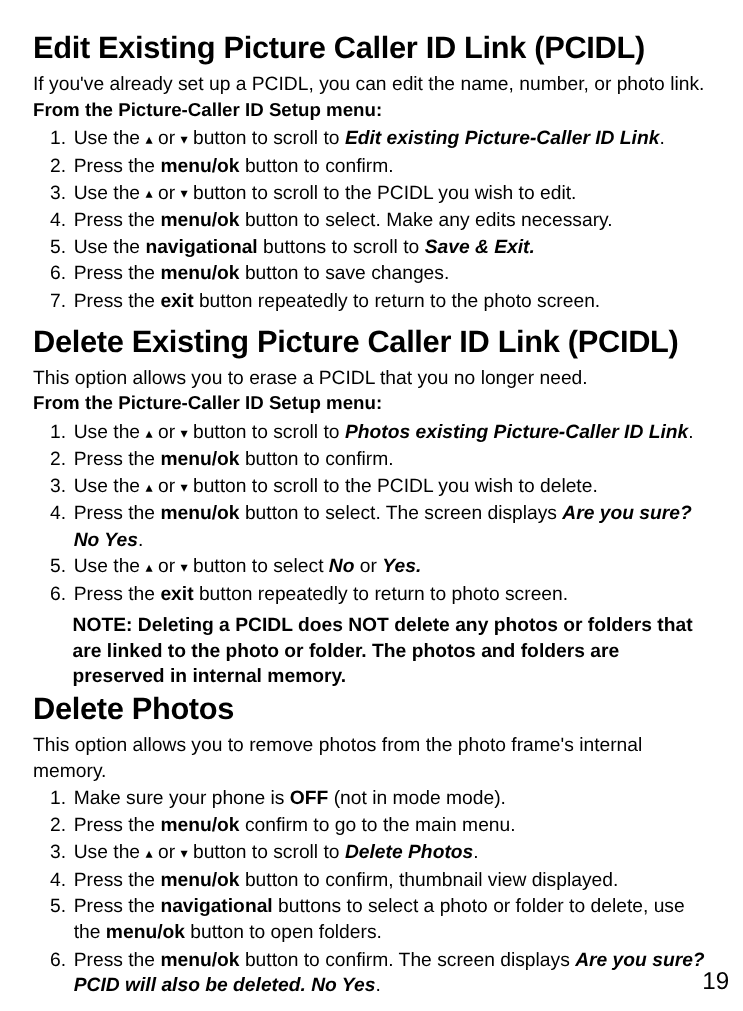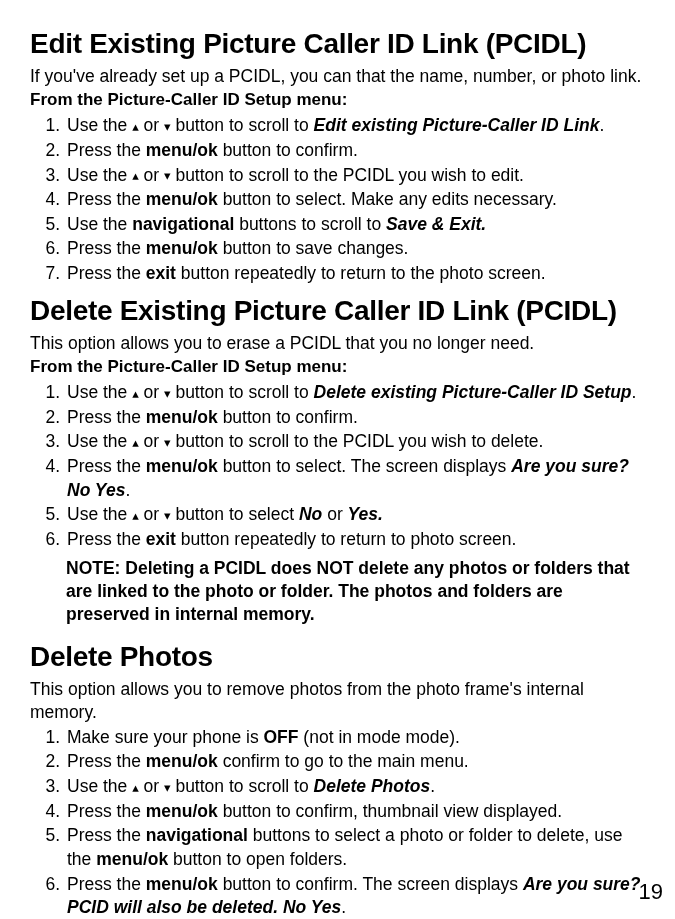--- a/index.html
+++ b/index.html
@@ -45,52 +45,52 @@
       font-weight: bold;
       font-style: italic;
     }
     .arrow {
       font-size: 13px;
       vertical-align: middle;
       display: inline-block;
     }
     .note {
       font-weight: bold;
-      margin: 2px 0 12px 36px;
+      margin: 2px 0 0 36px;
       font-size: 17.5px;
       line-height: 1.3;
     }
     .page-num {
       position: absolute;
       bottom: 12px;
       right: 12px;
       font-size: 22px;
     }
   </style>
 </head>
 <body>
 
 <h1>Edit Existing Picture Caller ID Link (PCIDL)</h1>
-<p class="intro">If you've already set up a PCIDL, you can that the name, number, or photo link.</p>
+<p class="intro">If you've already set up a PCIDL, you can edit the name, number, or photo link.</p>
 <p class="submenu">From the Picture-Caller ID Setup menu:</p>
 <ol>
   <li><span>Use the </span><span class="arrow">▴</span><span> or </span><span class="arrow">▾</span><span> button to scroll to </span><span class="italic-bold">Edit existing Picture-Caller ID Link</span><span>.</span></li>
   <li><span>Press the </span><span class="bold">menu/ok</span><span> button to confirm.</span></li>
   <li><span>Use the </span><span class="arrow">▴</span><span> or </span><span class="arrow">▾</span><span> button to scroll to the PCIDL you wish to edit.</span></li>
   <li><span>Press the </span><span class="bold">menu/ok</span><span> button to select. Make any edits necessary.</span></li>
   <li><span>Use the </span><span class="bold">navigational</span><span> buttons to scroll to </span><span class="italic-bold">Save &amp; Exit.</span></li>
   <li><span>Press the </span><span class="bold">menu/ok</span><span> button to save changes.</span></li>
   <li><span>Press the </span><span class="bold">exit</span><span> button repeatedly to return to the photo screen.</span></li>
 </ol>
 
 <h1>Delete Existing Picture Caller ID Link (PCIDL)</h1>
 <p class="intro">This option allows you to erase a PCIDL that you no longer need.</p>
 <p class="submenu">From the Picture-Caller ID Setup menu:</p>
 <ol>
-  <li><span>Use the </span><span class="arrow">▴</span><span> or </span><span class="arrow">▾</span><span> button to scroll to </span><span class="italic-bold">Delete existing Picture-Caller ID Setup</span><span>.</span></li>
+  <li><span>Use the </span><span class="arrow">▴</span><span> or </span><span class="arrow">▾</span><span> button to scroll to </span><span class="italic-bold">Photos existing Picture-Caller ID Link</span><span>.</span></li>
   <li><span>Press the </span><span class="bold">menu/ok</span><span> button to confirm.</span></li>
   <li><span>Use the </span><span class="arrow">▴</span><span> or </span><span class="arrow">▾</span><span> button to scroll to the PCIDL you wish to delete.</span></li>
   <li><span>Press the </span><span class="bold">menu/ok</span><span> button to select. The screen displays </span><span class="italic-bold">Are you sure?  No  Yes</span><span>.</span></li>
   <li><span>Use the </span><span class="arrow">▴</span><span> or </span><span class="arrow">▾</span><span> button to select </span><span class="italic-bold">No</span><span> or </span><span class="italic-bold">Yes.</span></li>
   <li><span>Press the </span><span class="bold">exit</span><span> button repeatedly to return to photo screen.</span></li>
 </ol>
 <p class="note">NOTE: Deleting a PCIDL does NOT delete any photos or folders that are linked to the photo or folder. The photos and folders are preserved in internal memory.</p>
 
 <h1>Delete Photos</h1>
 <p class="intro">This option allows you to remove photos from the photo frame's internal memory.</p>

